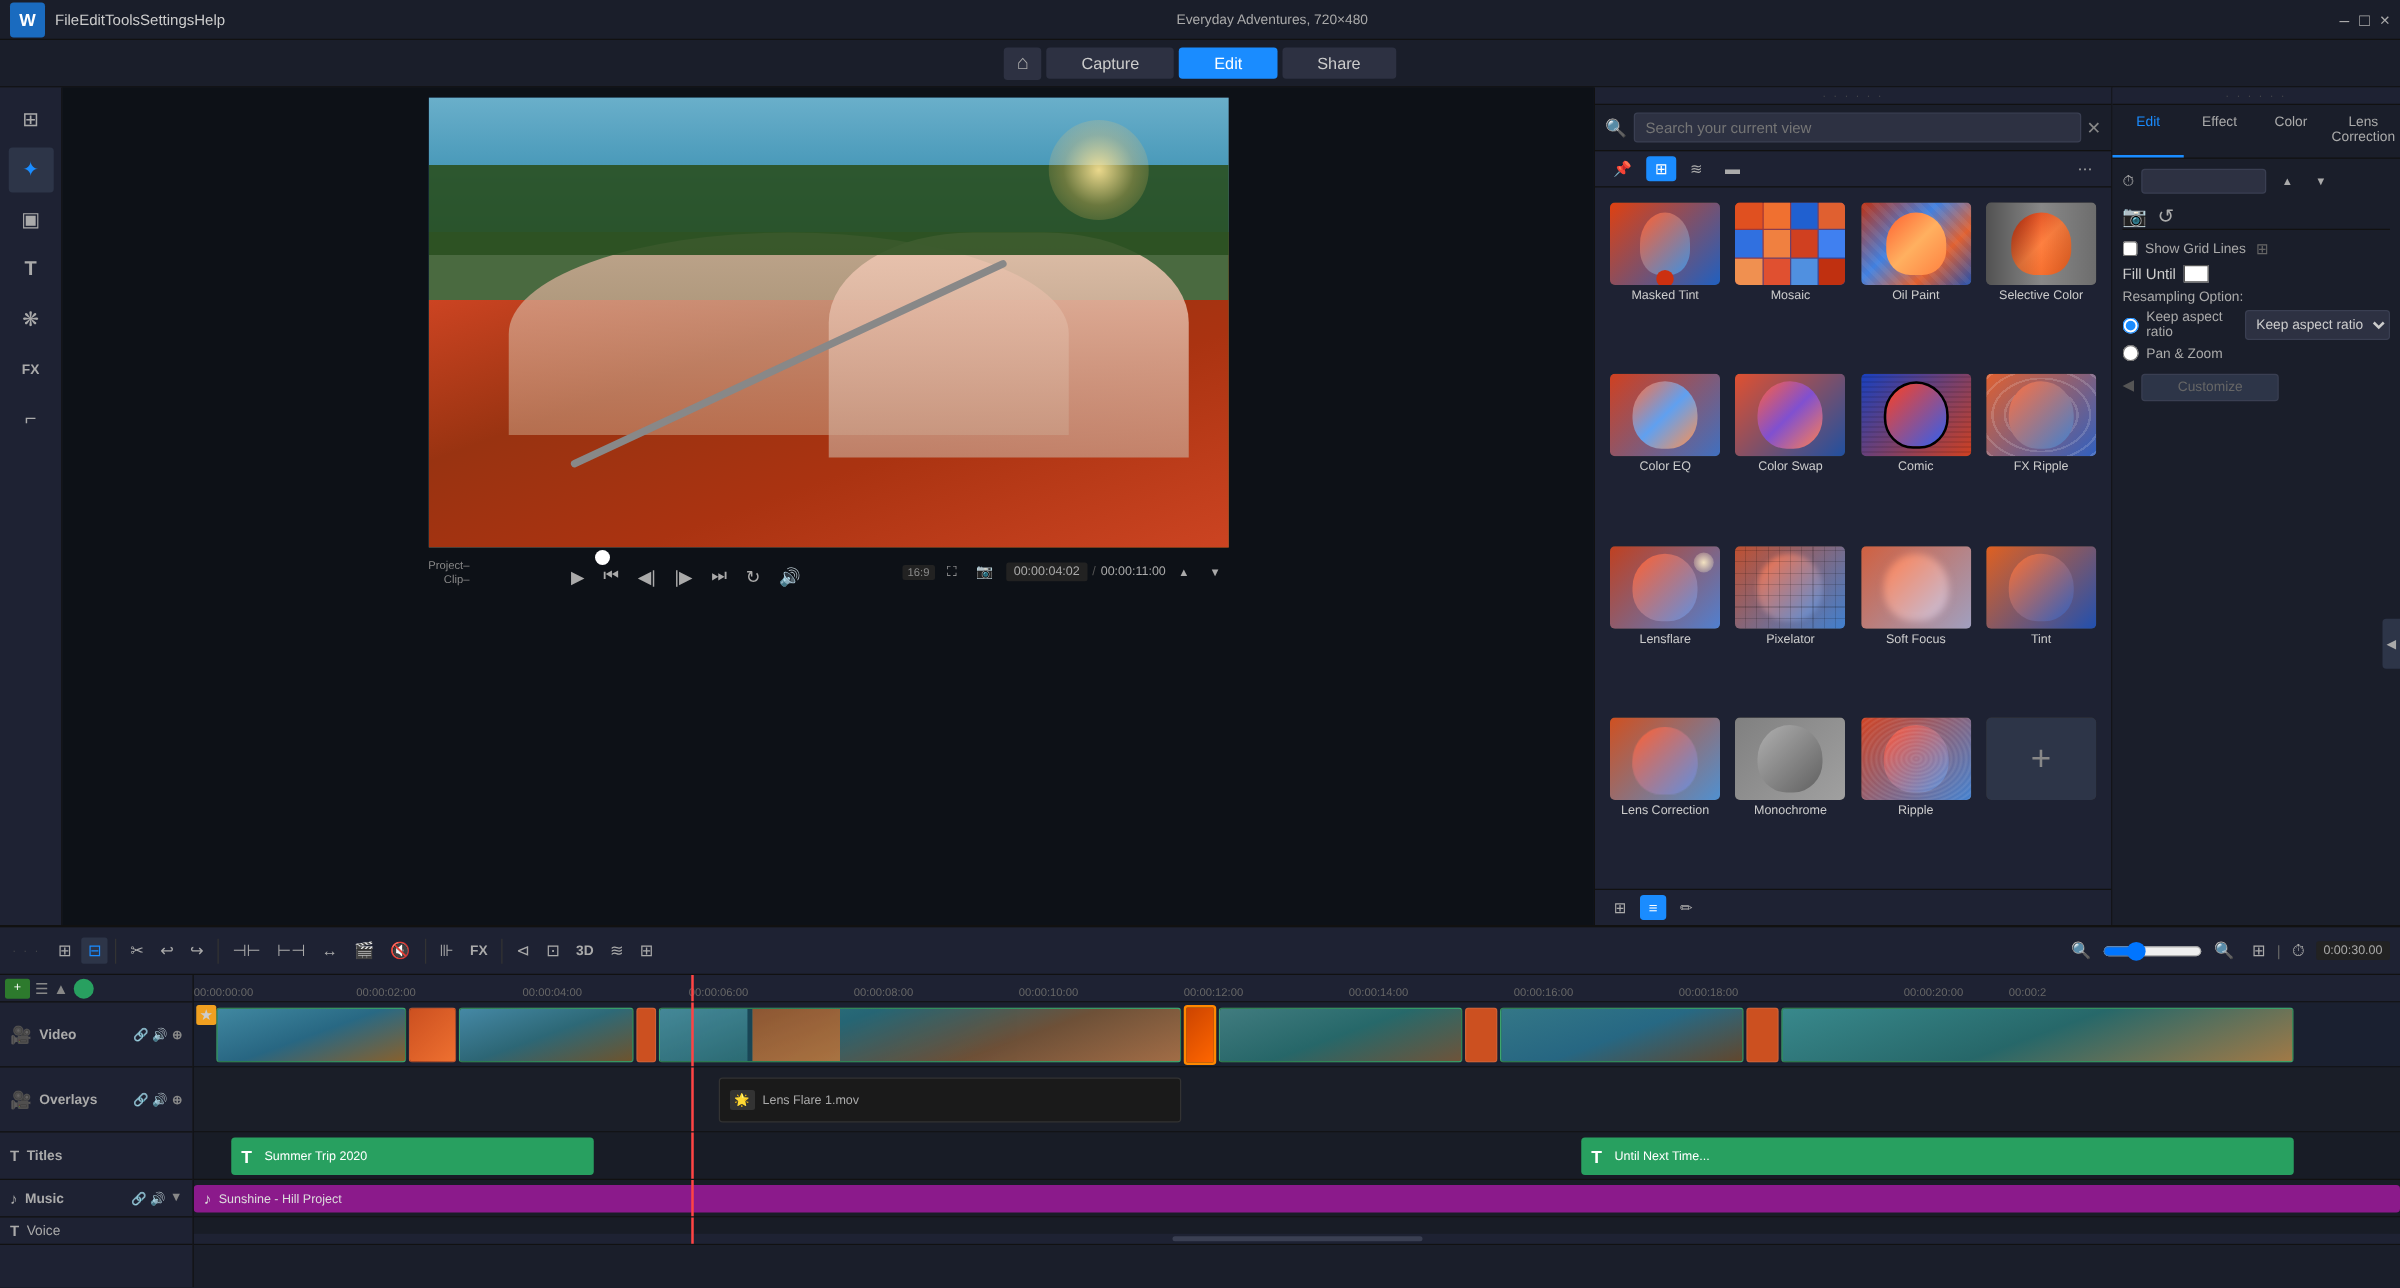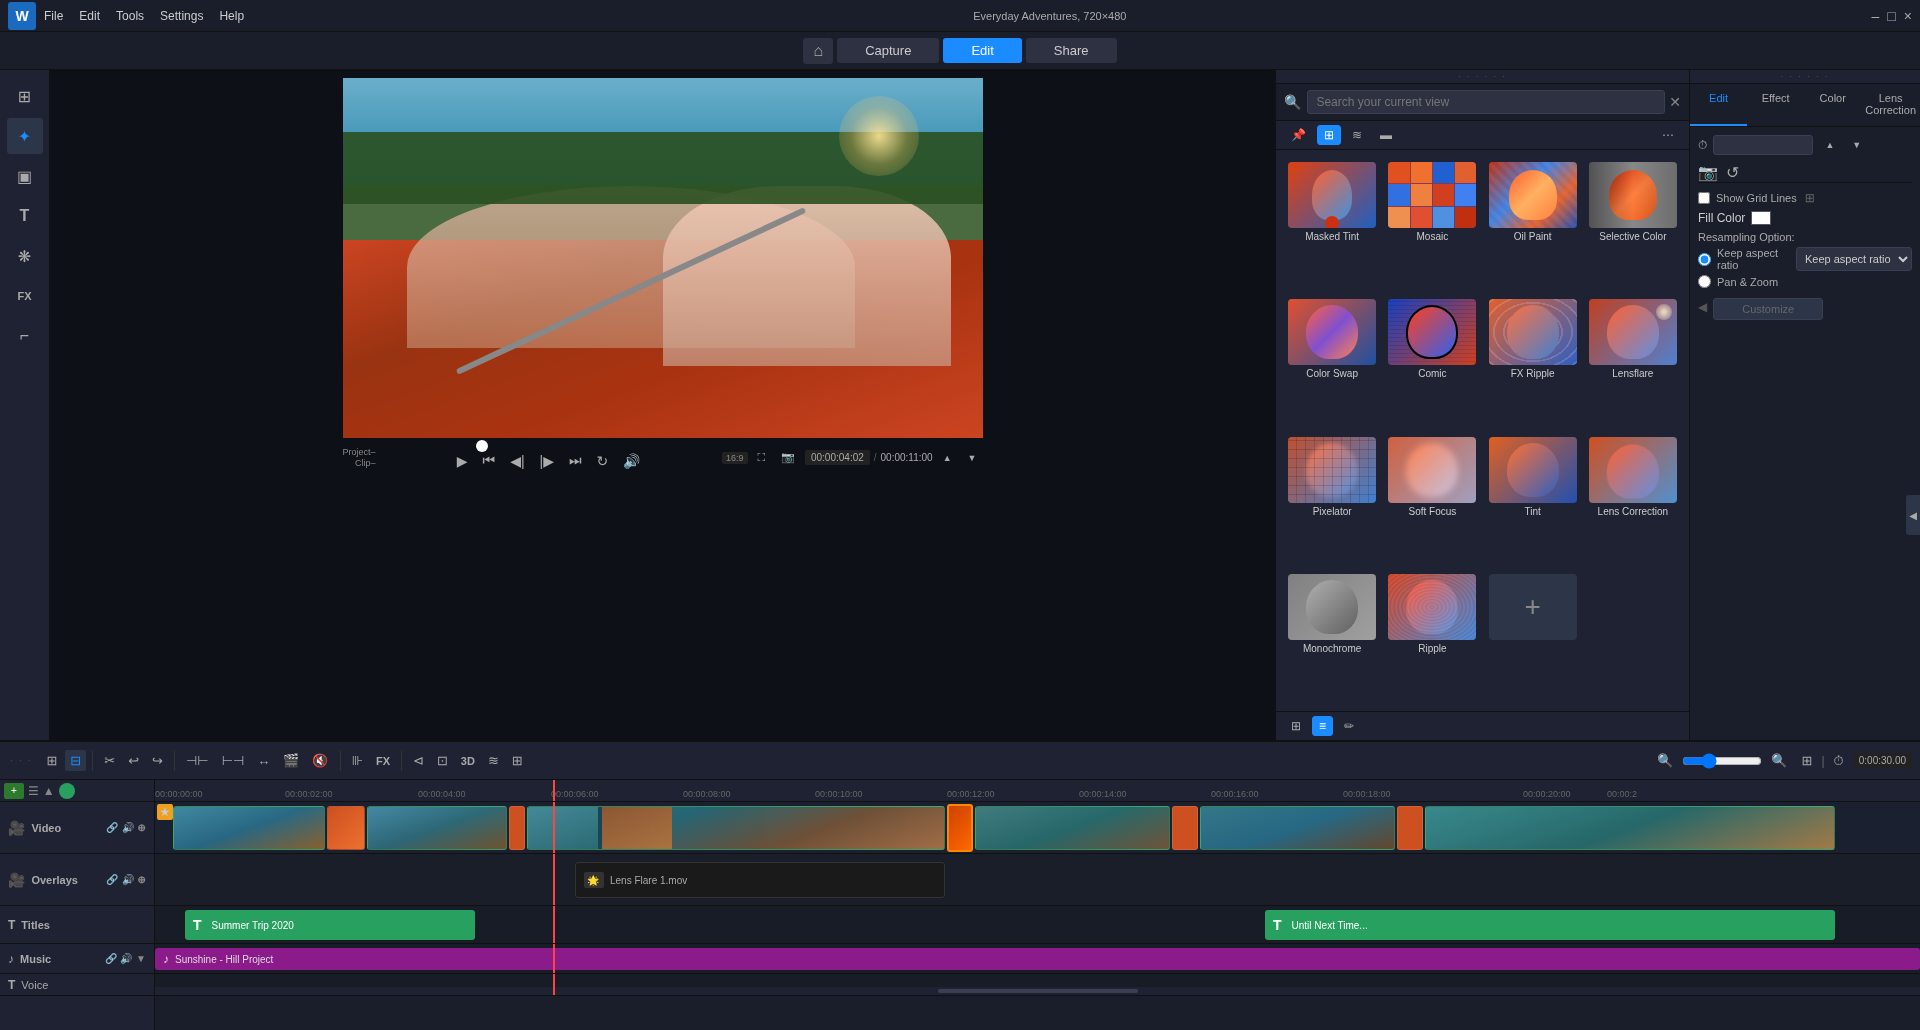--- a/index.html
+++ b/index.html
@@ -1,21 +1,21 @@
 <!DOCTYPE html>
 <html><head>
   <meta charset="utf-8">
   <style>
     * { margin: 0; padding: 0; box-sizing: border-box; }
     body { width: 1920px; height: 1030px; background: #1a1e2a; color: #ccc; font-family: 'Segoe UI', Arial, sans-serif; font-size: 12px; overflow: hidden; }
 
     
     #menubar { display: flex; align-items: center; background: #1a1e2a; height: 32px; border-bottom: 1px solid #111; padding: 0 8px; }
     #menubar .logo { width: 28px; height: 28px; background: #1a6bbf; border-radius: 3px; display: flex; align-items: center; justify-content: center; color: white; font-weight: bold; font-size: 14px; margin-right: 8px; }
-    #menubar .menu-items { display: flex; gap: 16px; }
+    #menubar .menu-items { display: flex; }
     #menubar .menu-items span { color: #ccc; cursor: pointer; font-size: 12px; }
     .window-controls { margin-left: auto; display: flex; gap: 8px; color: #aaa; font-size: 14px; }
     .window-controls span { cursor: pointer; }
     .project-title { margin-left: auto; color: #aaa; font-size: 11px; margin-right: 16px; }
 
     
     #mode-tabs { display: flex; justify-content: center; align-items: center; background: #1a1e2a; height: 38px; border-bottom: 1px solid #111; gap: 4px; }
     #mode-tabs .home-btn { background: #2d3142; border: none; color: #aaa; padding: 4px 10px; cursor: pointer; border-radius: 3px; font-size: 16px; }
     #mode-tabs .tab { padding: 5px 28px; border: none; cursor: pointer; font-size: 13px; color: #ccc; background: #2d3142; border-radius: 3px; }
     #mode-tabs .tab.active { background: #1a8cff; color: white; }
@@ -256,20 +256,28 @@
       <div class="effect-item">
         <div class="effect-thumb">
           <div style="width:88px;height:66px;background:#888;position:relative;overflow:hidden;">
             <div style="position:absolute;top:8px;left:20px;width:48px;height:50px;background:linear-gradient(135deg,#cc3010,#ff8040,#ee6020);border-radius:50% 50% 40% 40%;"></div>
             <div style="position:absolute;top:0;right:0;bottom:0;left:0;background:linear-gradient(90deg,rgba(0,0,0,0.4),transparent,rgba(0,0,0,0.2));"></div>
           </div>
         </div>
         <span class="effect-label">Selective Color</span>
       </div>
 
+      <div class="effect-item">
+        <div class="effect-thumb">
+          <div style="width:88px;height:66px;background:linear-gradient(135deg,#d04020,#4070c0);position:relative;">
+            <div style="position:absolute;top:6px;left:18px;width:52px;height:54px;background:linear-gradient(135deg,#ff7040,#60a0f0,#ff9050);border-radius:50% 50% 45% 45%;"></div>
+          </div>
+        </div>
+        <span class="effect-label">Color EQ</span>
+      </div>
 
       <div class="effect-item">
         <div class="effect-thumb">
           <div style="width:88px;height:66px;background:linear-gradient(135deg,#e05030,#2050a0);position:relative;">
             <div style="position:absolute;top:6px;left:18px;width:52px;height:54px;background:linear-gradient(135deg,#ff6040,#8050d0,#ff8050);border-radius:50% 50% 45% 45%;"></div>
           </div>
         </div>
         <span class="effect-label">Color Swap</span>
       </div>
 
@@ -397,21 +405,21 @@
         <span style="color:#aaa;font-size:16px;cursor:pointer;">↺</span>
       </div>
 
       <div class="option-row">
         <input type="checkbox" id="gridlines" style="">
         <label for="gridlines">Show Grid Lines</label>
         <span style="color:#666;margin-left:2px;">⊞</span>
       </div>
 
       <div class="option-row">
-        <span>Fill Color</span>
+        <span>Fill Until</span>
         <div class="color-swatch"></div>
       </div>
 
       <div class="resampling-label">Resampling Option:</div>
 
       <div class="radio-row">
         <input type="radio" name="resampling" id="keep-aspect" checked="" style="">
         <label for="keep-aspect">Keep aspect ratio</label>
         <select class="resampling-select" style="width:auto;flex:1;margin:0;">
           <option>Keep aspect ratio</option>

